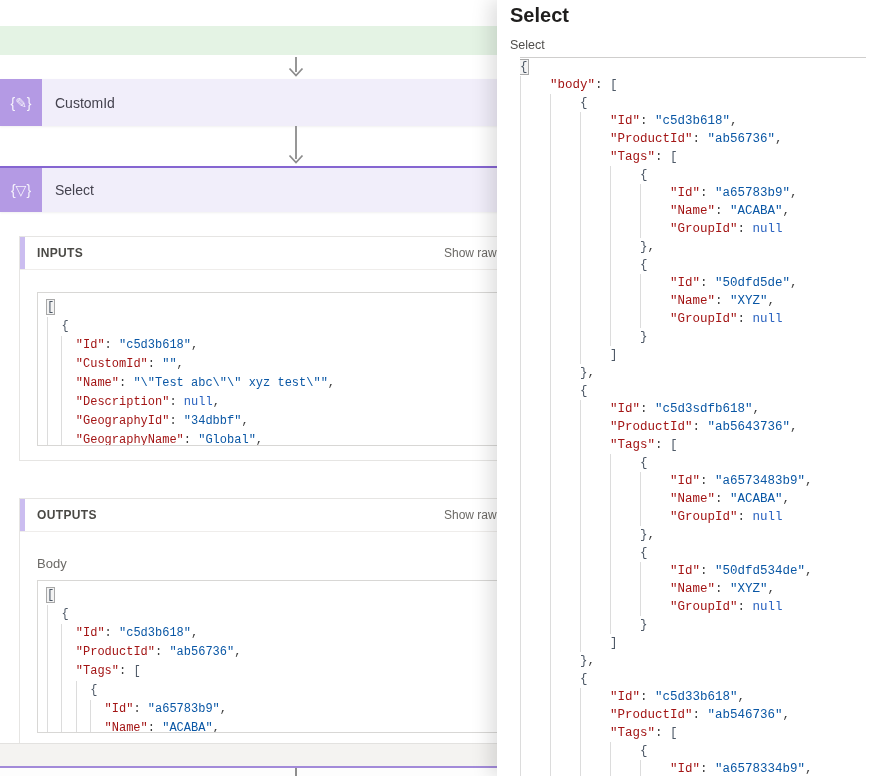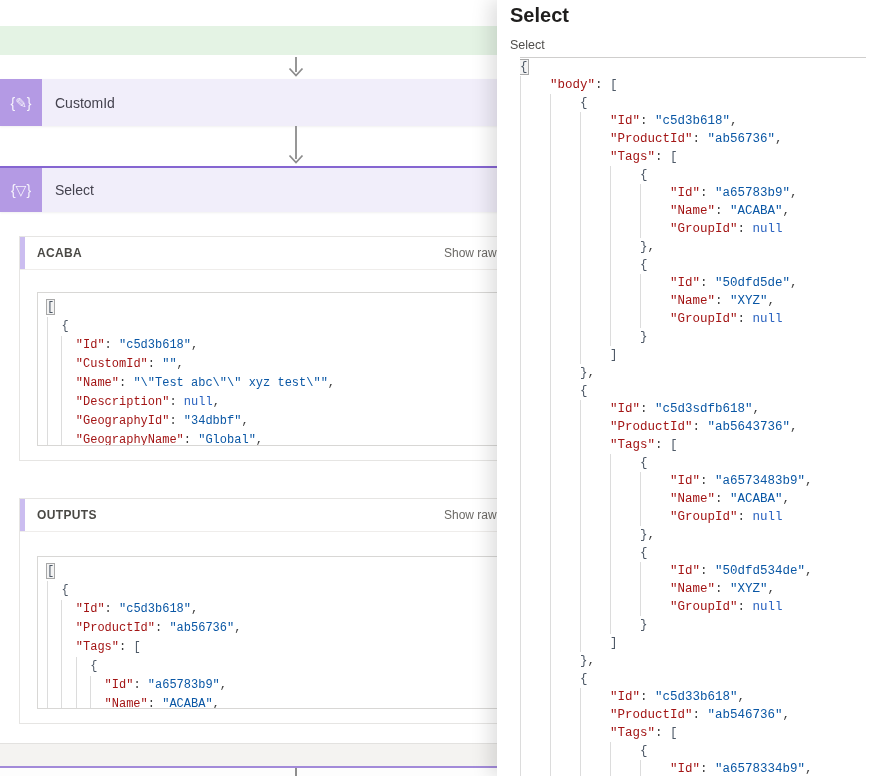--- a/index.html
+++ b/index.html
@@ -94,21 +94,21 @@
       <div class="card card-select">
         <div class="card-tile">
           <span>{▽}</span>
         </div>
         <div class="card-label">Select</div>
       </div>
 
       <section class="panel panel-inputs">
         <div class="panel-header">
           <div class="panel-accent"></div>
-          <span class="panel-title">ACABA</span>
+          <span class="panel-title">INPUTS</span>
           <span class="show-raw">Show raw</span>
         </div>
         <div class="panel-body">
           <div class="code-box">
               <div class="cl"><span class="tk-brace mb">[</span></div>
               <div class="cl"><span class="g" style="width: 2ch;"></span><span class="tk-brace">{</span></div>
               <div class="cl"><span class="g" style="width: 2ch;"></span><span class="g" style="width: 2ch;"></span><span class="tk-key">"Id"</span><span class="tk-punct">:</span><span> </span><span class="tk-str">"c5d3b618"</span><span class="tk-punct">,</span></div>
               <div class="cl"><span class="g" style="width: 2ch;"></span><span class="g" style="width: 2ch;"></span><span class="tk-key">"CustomId"</span><span class="tk-punct">:</span><span> </span><span class="tk-str">""</span><span class="tk-punct">,</span></div>
               <div class="cl"><span class="g" style="width: 2ch;"></span><span class="g" style="width: 2ch;"></span><span class="tk-key">"Name"</span><span class="tk-punct">:</span><span> </span><span class="tk-str">"\"Test abc\"\" xyz test\""</span><span class="tk-punct">,</span></div>
               <div class="cl"><span class="g" style="width: 2ch;"></span><span class="g" style="width: 2ch;"></span><span class="tk-key">"Description"</span><span class="tk-punct">:</span><span> </span><span class="tk-null">null</span><span class="tk-punct">,</span></div>
@@ -118,20 +118,21 @@
         </div>
       </section>
 
       <section class="panel panel-outputs">
         <div class="panel-header">
           <div class="panel-accent"></div>
           <span class="panel-title">OUTPUTS</span>
           <span class="show-raw">Show raw o</span>
         </div>
         <div class="panel-body">
+          <div class="field-label">Body</div>
           <div class="code-box">
               <div class="cl"><span class="tk-brace mb">[</span></div>
               <div class="cl"><span class="g" style="width: 2ch;"></span><span class="tk-brace">{</span></div>
               <div class="cl"><span class="g" style="width: 2ch;"></span><span class="g" style="width: 2ch;"></span><span class="tk-key">"Id"</span><span class="tk-punct">:</span><span> </span><span class="tk-str">"c5d3b618"</span><span class="tk-punct">,</span></div>
               <div class="cl"><span class="g" style="width: 2ch;"></span><span class="g" style="width: 2ch;"></span><span class="tk-key">"ProductId"</span><span class="tk-punct">:</span><span> </span><span class="tk-str">"ab56736"</span><span class="tk-punct">,</span></div>
               <div class="cl"><span class="g" style="width: 2ch;"></span><span class="g" style="width: 2ch;"></span><span class="tk-key">"Tags"</span><span class="tk-punct">:</span><span> </span><span class="tk-brace">[</span></div>
               <div class="cl"><span class="g" style="width: 2ch;"></span><span class="g" style="width: 2ch;"></span><span class="g" style="width: 2ch;"></span><span class="tk-brace">{</span></div>
               <div class="cl"><span class="g" style="width: 2ch;"></span><span class="g" style="width: 2ch;"></span><span class="g" style="width: 2ch;"></span><span class="g" style="width: 2ch;"></span><span class="tk-key">"Id"</span><span class="tk-punct">:</span><span> </span><span class="tk-str">"a65783b9"</span><span class="tk-punct">,</span></div>
               <div class="cl"><span class="g" style="width: 2ch;"></span><span class="g" style="width: 2ch;"></span><span class="g" style="width: 2ch;"></span><span class="g" style="width: 2ch;"></span><span class="tk-key">"Name"</span><span class="tk-punct">:</span><span> </span><span class="tk-str">"ACABA"</span><span class="tk-punct">,</span></div>
             </div>

